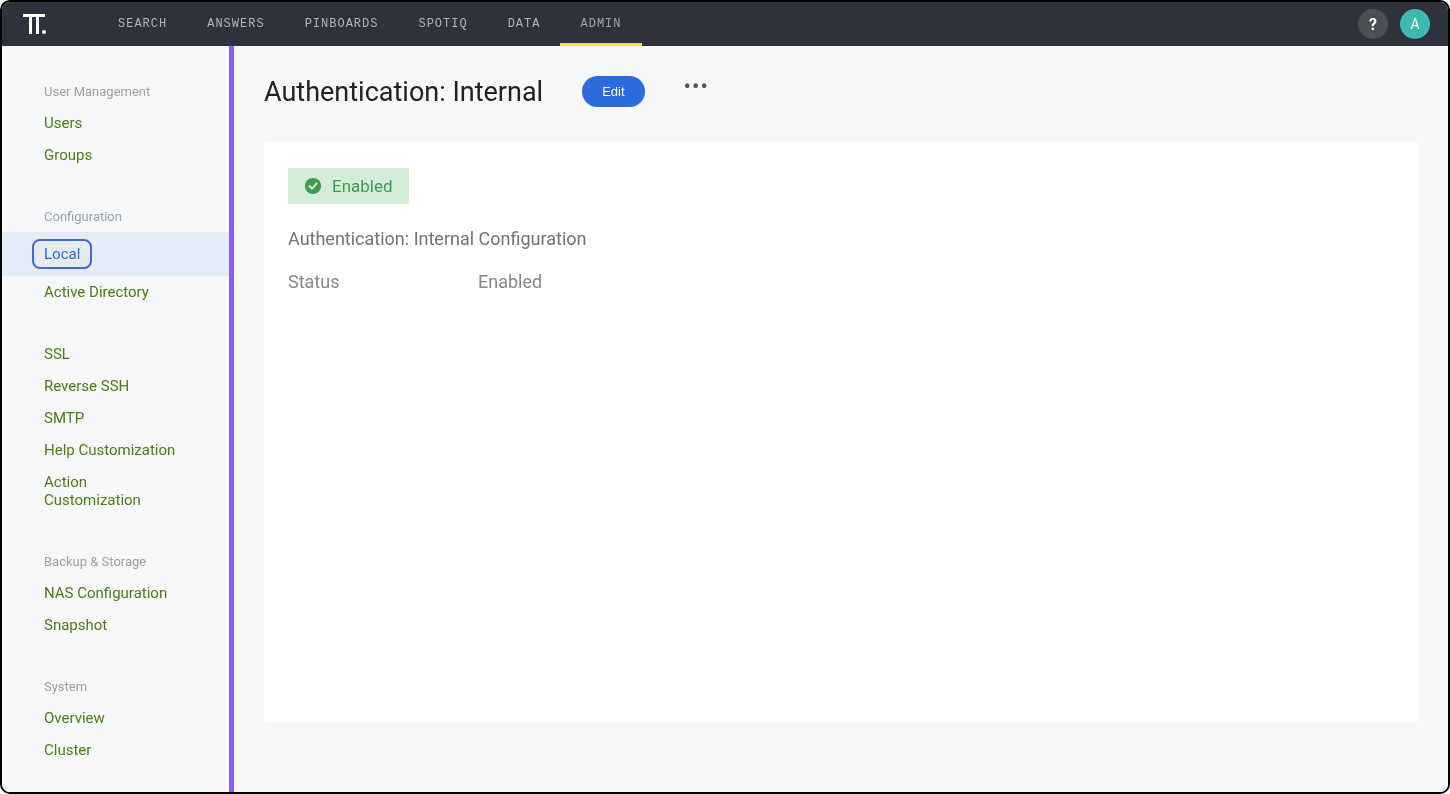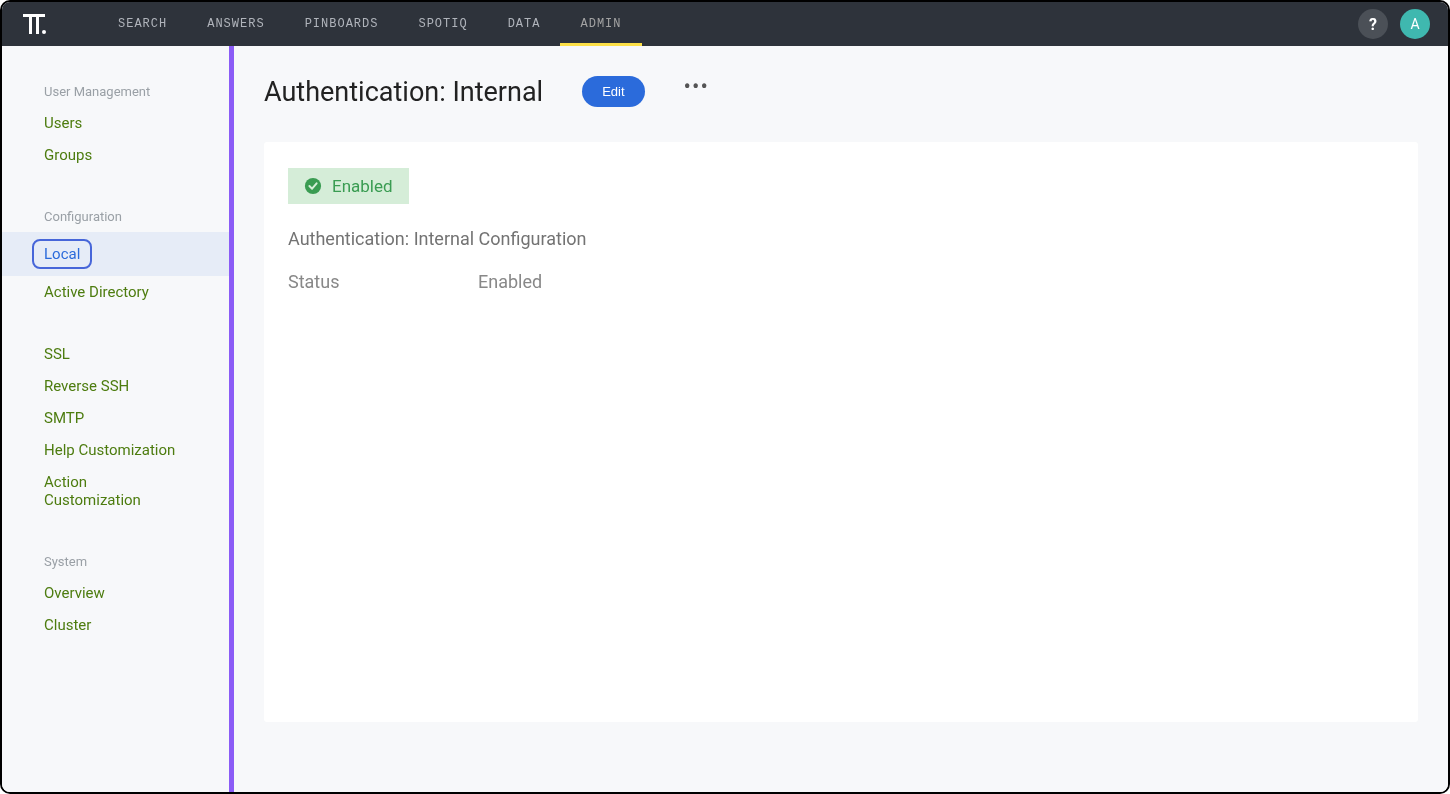--- a/index.html
+++ b/index.html
@@ -248,20 +248,25 @@
     </div>
 
     <div class="side-section">
       <div class="side-item">SSL</div>
       <div class="side-item">Reverse SSH</div>
       <div class="side-item">SMTP</div>
       <div class="side-item">Help Customization</div>
       <div class="side-item">Action Customization</div>
     </div>
 
+    <div class="side-section">
+      <div class="side-header">Backup &amp; Storage</div>
+      <div class="side-item">NAS Configuration</div>
+      <div class="side-item">Snapshot</div>
+    </div>
 
     <div class="side-section">
       <div class="side-header">System</div>
       <div class="side-item">Overview</div>
       <div class="side-item">Cluster</div>
     </div>
 
   </div>
 
   <div class="content">

